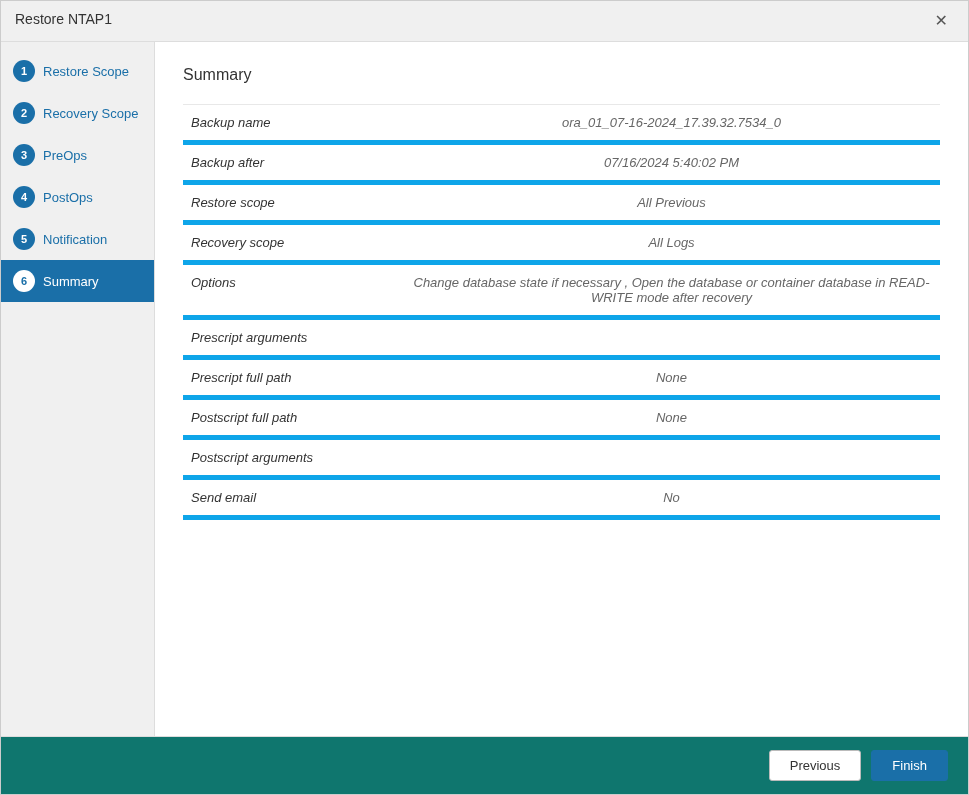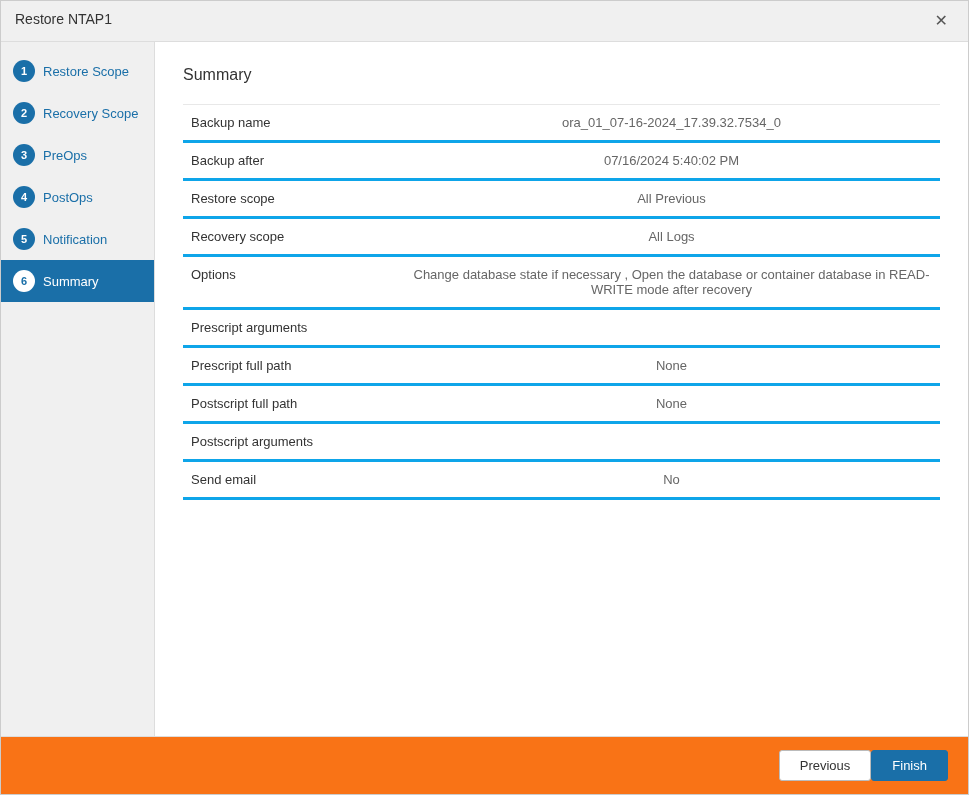--- a/index.html
+++ b/index.html
@@ -127,21 +127,22 @@
       color: #333;
       margin-bottom: 20px;
     }
 
     .summary-table {
       width: 100%;
       border-collapse: collapse;
     }
 
     .summary-table tr {
-      border-bottom: 3px solid #0ea5e9;
+      border-bottom: 5px solid #0ea5e9;
+      font-style: italic;
     }
 
     .summary-table tr:first-child {
       border-top: 1px solid #e8e8e8;
     }
 
     .summary-table td {
       padding: 10px 8px;
       vertical-align: top;
     }
@@ -151,26 +152,26 @@
       color: #333;
       font-weight: 400;
     }
 
     .summary-table td:last-child {
       color: #666;
       text-align: center;
     }
 
     .footer {
-      background: #f97316;
+      background: #0f766e;
       border-top: 1px solid #ddd;
       padding: 12px 20px;
       display: flex;
       justify-content: flex-end;
-      gap: 0;
+      gap: 10px;
       min-height: 58px;
       align-items: center;
     }
 
     .btn {
       padding: 7px 20px;
       border-radius: 3px;
       font-size: 13px;
       cursor: pointer;
       border: 1px solid #ccc;

